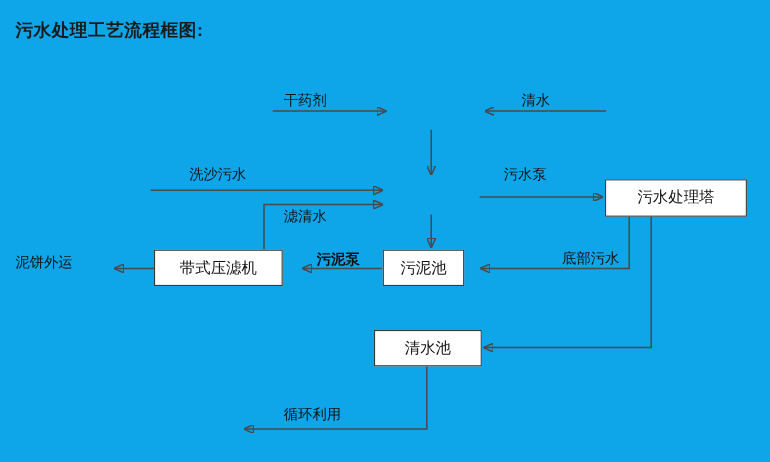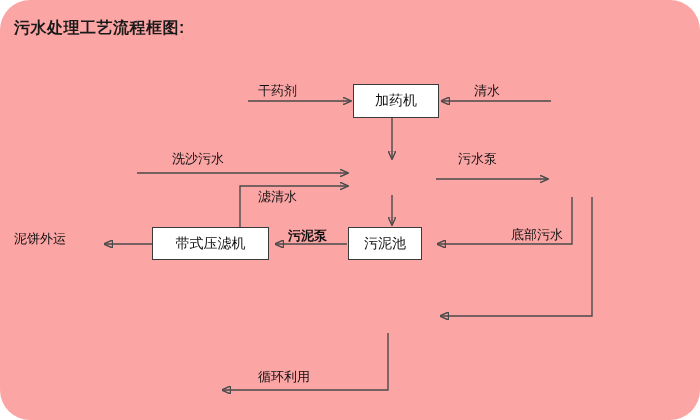--- a/index.html
+++ b/index.html
@@ -7,23 +7,22 @@
     padding: 0;
     background: #ffffff;
   }
   body {
     font-family: "Liberation Sans", "DejaVu Sans", sans-serif;
   }
   #canvas {
     position: relative;
     width: 700px;
     height: 420px;
-    background: #fca5a5;
+    background: #0ea5e9;
     overflow: hidden;
-    border-radius: 30px;
   }
   #title {
     position: absolute;
     left: 14px;
     top: 18px;
     font-size: 16px;
     font-weight: bold;
     color: #1a1a1a;
     letter-spacing: 0.5px;
     white-space: nowrap;
@@ -96,23 +95,24 @@
 
     <line x1="155" y1="244" x2="104" y2="244" marker-end="url(#ah)"></line>
 
     <path d="M572,197 L572,244 L437,244" marker-end="url(#ah)"></path>
 
     <path d="M592,197 L592,316 L440,316" marker-end="url(#ah)"></path>
 
     <path d="M388,333 L388,390 L222,390" marker-end="url(#ah)"></path>
   </svg>
 
-  <div class="node" style="left:353px; top:84px;  width:86px;  height:34px;">加药机</div>
-  <div class="node" style="left:152px; top:227px; width:117px; height:33px;font-family:Liberation Serif, serif;">带式压滤机</div>
+  <div class="node" style="left:550px; top:163px; width:129px; height:34px;">污水处理塔</div>
+  <div class="node" style="left:140px; top:227px; width:117px; height:33px;font-family:Liberation Serif, serif;">带式压滤机</div>
   <div class="node" style="left:348px; top:227px; width:74px;  height:33px;">污泥池</div>
+  <div class="node" style="left:340px; top:300px; width:98px;  height:33px;">清水池</div>
 
   <div class="edge-label" style="left:258px; top:82px;">干药剂</div>
   <div class="edge-label" style="left:474px; top:82px;">清水</div>
   <div class="edge-label" style="left:172px; top:150px;">洗沙污水</div>
   <div class="edge-label" style="left:458px; top:150px;">污水泵</div>
   <div class="edge-label" style="left:258px; top:188px;">滤清水</div>
   <div class="edge-label" style="left:14px;  top:230px;">泥饼外运</div>
   <div class="edge-label" style="left:288px; top:227px;font-weight:bold;">污泥泵</div>
   <div class="edge-label" style="left:468px; top:226px;margin-left:43px;">底部污水</div>
   <div class="edge-label" style="left:258px; top:368px;">循环利用</div>

